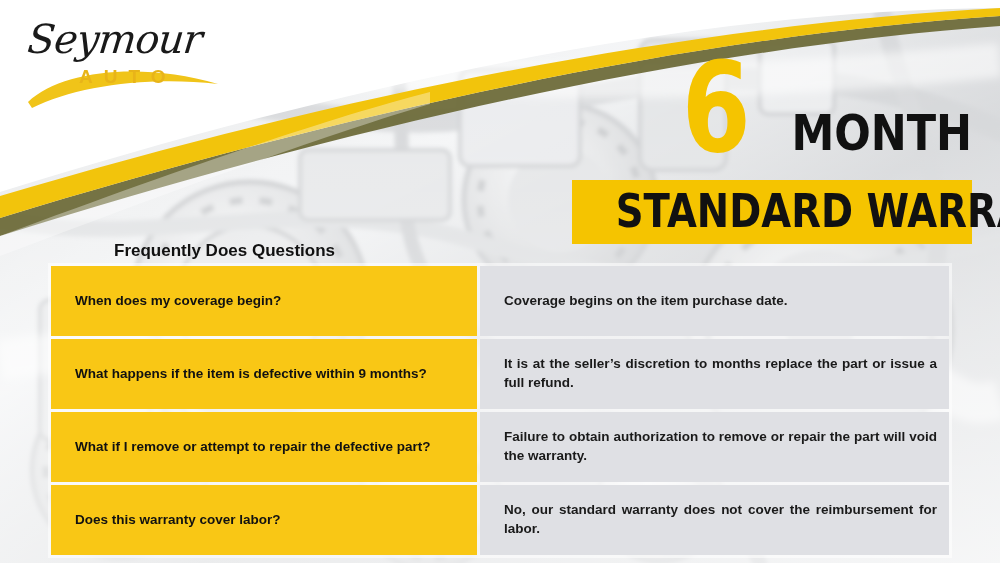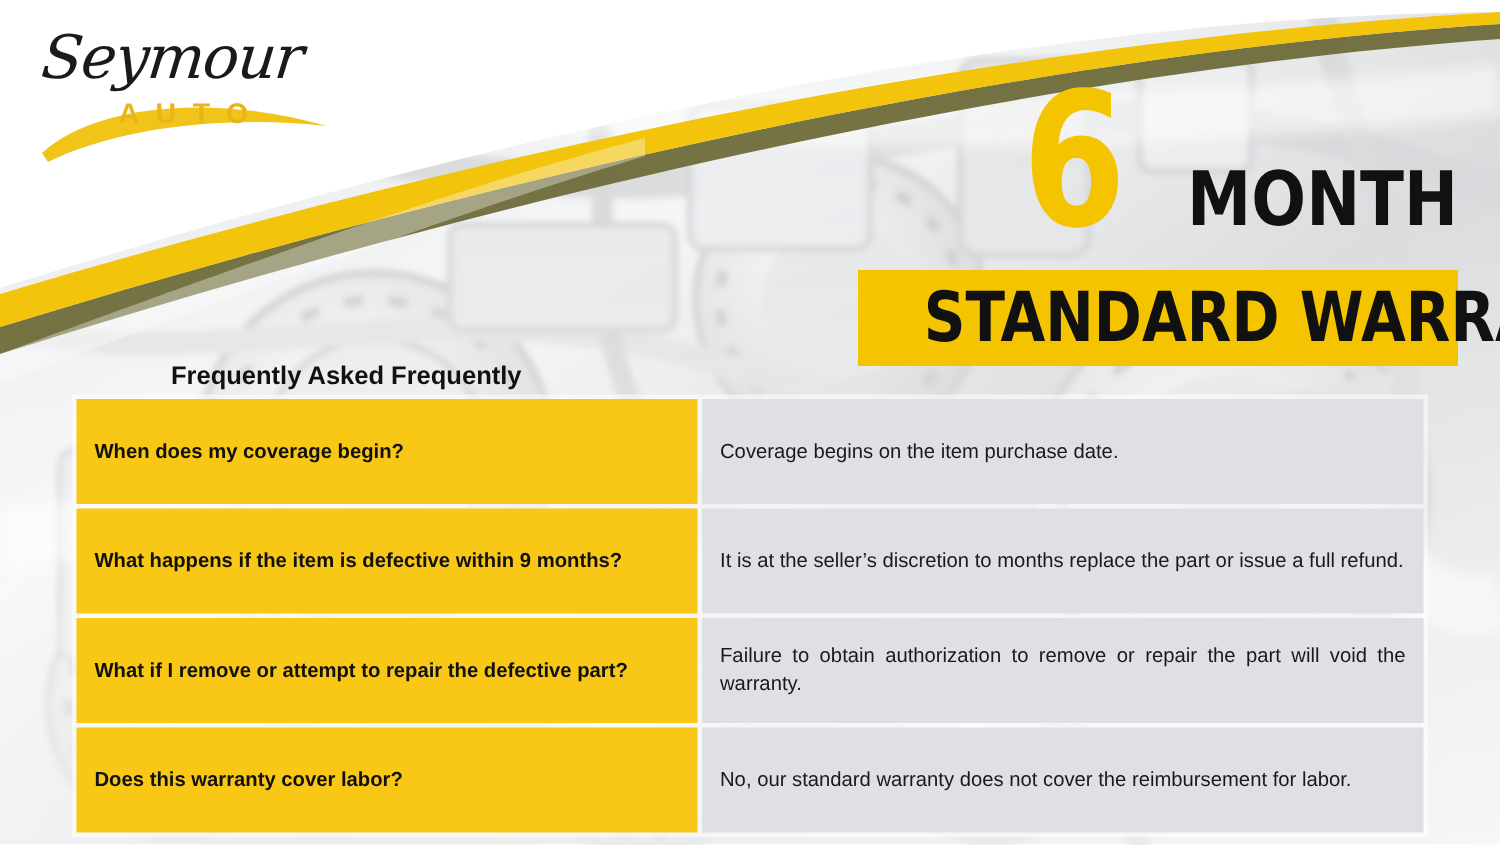--- a/index.html
+++ b/index.html
@@ -172,27 +172,27 @@
     background: #f9c715;
     font-size: 13.5px;
     font-weight: 700;
     color: #111111;
     line-height: 1.34;
     text-align: left;
   }
   .a-cell {
     background: #dfe0e4;
     font-size: 13.5px;
-    font-weight: 400;
+    font-weight: 700;
     color: #1a1a1a;
     line-height: 1.38;
     text-align: justify;
     text-justify: inter-word;
   }
-  .row-tall td { height: 50px; }
+  .row-tall td { height: 50px; padding-left: 24px; }
 </style>
 </head>
 <body>
 
 <div class="slide">
 
   <div class="bg-photo">
     <svg viewBox="0 0 1000 563" xmlns="http://www.w3.org/2000/svg" aria-hidden="true">
       <defs>
         <linearGradient id="metal" x1="0" y1="0" x2="1" y2="1">
@@ -284,21 +284,21 @@
   <div class="headline">
     <div class="headline-row">
       <span class="num-6">6</span>
       <span class="month">MONTH</span>
     </div>
     <div class="warranty-bar">
       <span class="warranty-text">STANDARD WARRANTY</span>
     </div>
   </div>
 
-  <div class="faq-heading">Frequently Asked Frequently</div>
+  <div class="faq-heading">Frequently Does Questions</div>
 
   <table class="faq-table">
     <tbody>
       <tr class="row-tall">
         <td class="q-cell">When does my coverage begin?</td>
         <td class="a-cell">Coverage begins on the item purchase date.</td>
       </tr>
       <tr class="row-tall">
         <td class="q-cell">What happens if the item is defective within 9 months?</td>
         <td class="a-cell">It is at the seller’s discretion to months replace the part or issue a full refund.</td>

